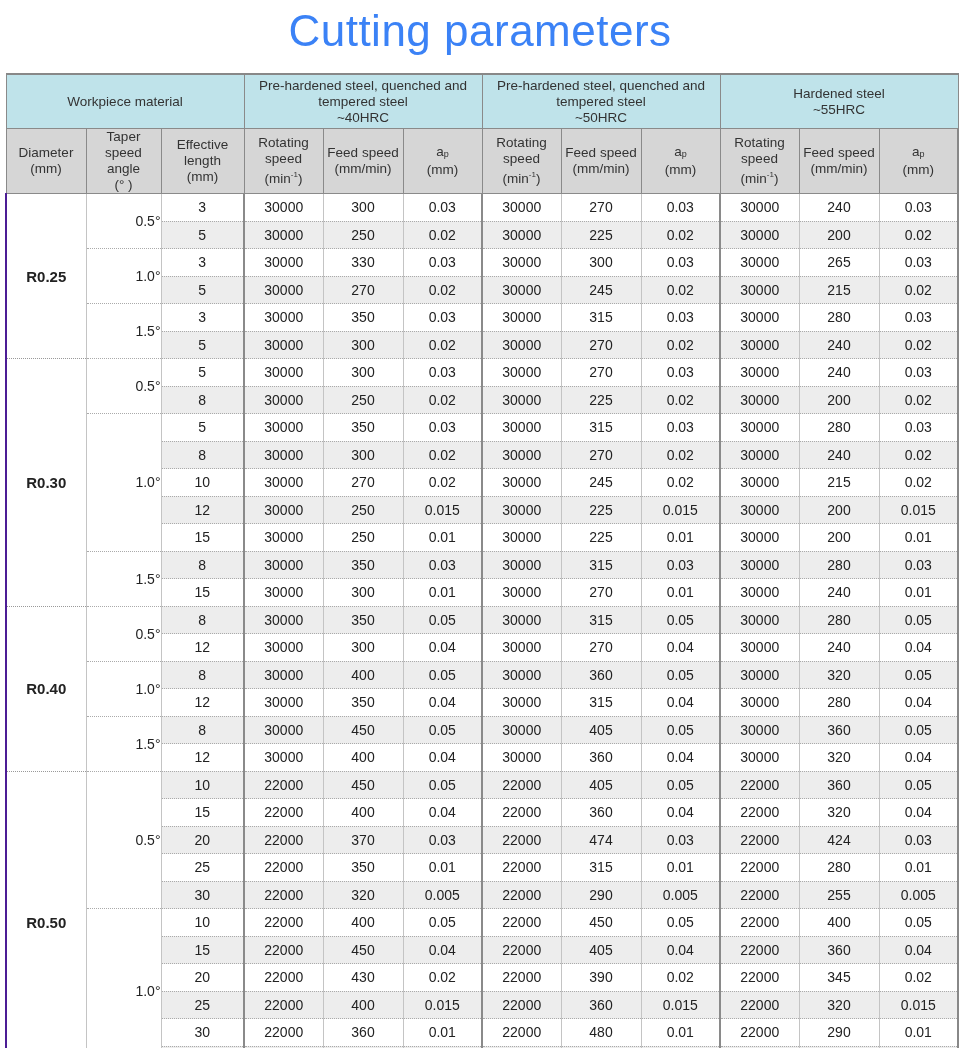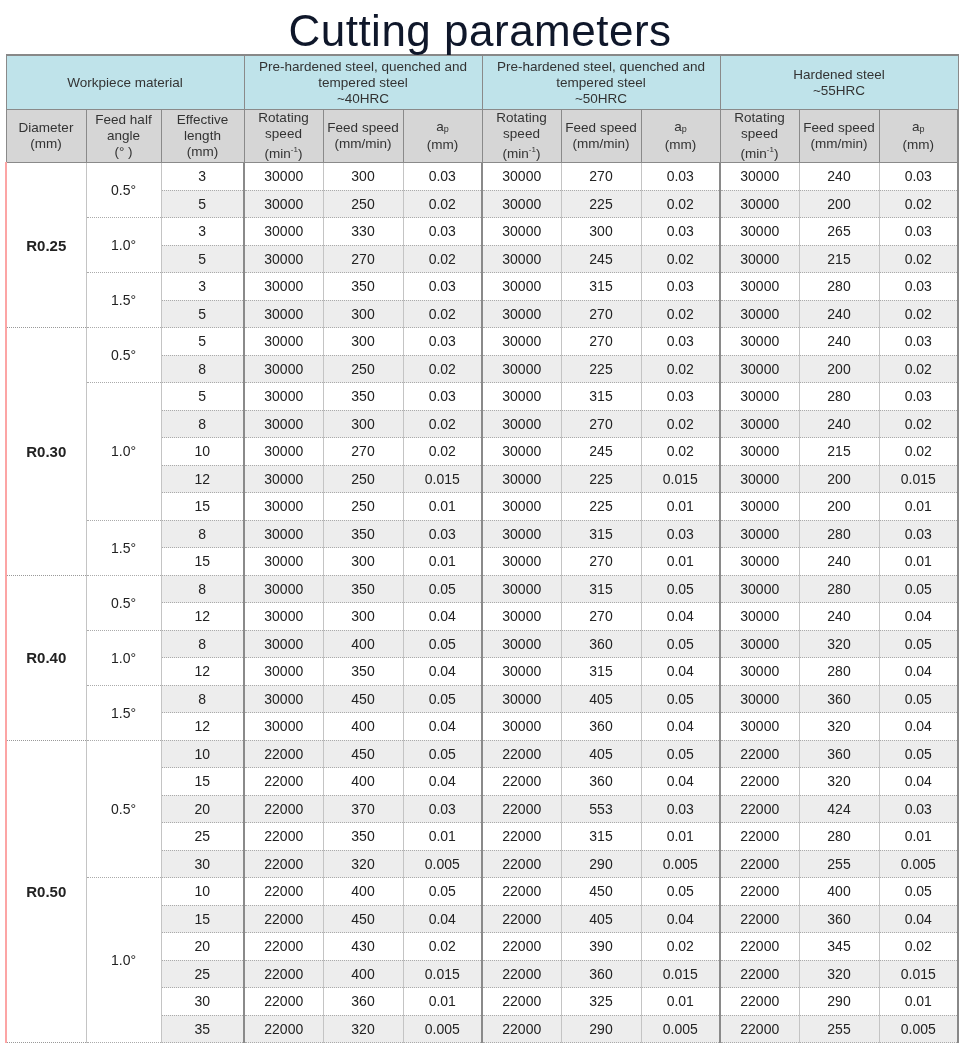--- a/index.html
+++ b/index.html
@@ -1,27 +1,27 @@
 <!DOCTYPE html>
 <html><head>
 <meta charset="utf-8">
 <style>
   html, body { margin: 0; padding: 0; background: #ffffff; }
   body { width: 960px; height: 1048px; overflow: hidden; font-family: "Liberation Sans", sans-serif; color: #222; }
-  .title { height: 54px; text-align: center; color: #0f172a; font-size: 44px; line-height: 62px; font-family: "Liberation Sans", sans-serif; letter-spacing: 0.5px; }
+  .title { height: 73px; text-align: center; color: #3b82f6; font-size: 44px; line-height: 62px; font-family: "Liberation Sans", sans-serif; letter-spacing: 0.5px; }
   table { border-collapse: collapse; margin-left: 5px; width: 953px; table-layout: fixed; }
   col.c-dia { width: 80px; } col.c-tap { width: 75px; } col.c-len { width: 83px; }
   col.c-rot { width: 79px; } col.c-feed { width: 80px; } col.c-ap { width: 79px; }
   th { font-weight: normal; font-size: 13.5px; line-height: 16px; color: #333; padding: 0 2px; }
   tr.h1 th { background: #bfe3ea; height: 53px; border: 1px solid #8a8a8a; border-top: 2px solid #888; }
   tr.h2 th { background: #d6d6d6; height: 52px; border: 1px solid #8a8a8a; }
   td { text-align: center; font-size: 14px; height: 26.5px; padding: 0; border-left: 1px solid #c4c4c4; border-right: 1px solid #c4c4c4; border-bottom: 1px dotted #aaa; }
   td.grp-start { border-left: 2px solid #8a8a8a; }
-  td.dia { font-weight: bold; font-size: 15px; background: #fff; border-left: 2px solid #fca5a5; }
-  td.tap { background: #fff; }
+  td.dia { font-weight: bold; font-size: 15px; background: #fff; border-left: 2px solid #4c1d95; }
+  td.tap { background: #fff; text-align: right; }
   td.last { border-right: 2px solid #888; }
   tr.even td.d { background: #ededed; }
   sub.p { font-size: 9px; vertical-align: -1px; }
   sup.m { font-size: 8px; }
 </style>
 </head>
 <body>
 
 <div class="title">Cutting parameters</div>
 
@@ -53,21 +53,21 @@
         <span>tempered steel</span><br>
         <span>~50HRC</span>
       </th>
       <th colspan="3">
         <span>Hardened steel</span><br>
         <span>~55HRC</span>
       </th>
     </tr>
     <tr class="h2" id="subheader">
       <th><span>Diameter</span><br><span>(mm)</span></th>
-      <th><span>Feed half</span><br><span>angle</span><br><span>(° )</span></th>
+      <th><span>Taper speed</span><br><span>angle</span><br><span>(° )</span></th>
       <th><span>Effective</span><br><span>length</span><br><span>(mm)</span></th>
     <th><span>Rotating</span><br><span>speed</span><br><span>(min</span><sup class="m">-1</sup><span>)</span></th>
         <th><span>Feed speed</span><br><span>(mm/min)</span></th>
         <th><span>a</span><sub class="p">p</sub><br><span>(mm)</span></th>
         <th><span>Rotating</span><br><span>speed</span><br><span>(min</span><sup class="m">-1</sup><span>)</span></th>
         <th><span>Feed speed</span><br><span>(mm/min)</span></th>
         <th><span>a</span><sub class="p">p</sub><br><span>(mm)</span></th>
         <th><span>Rotating</span><br><span>speed</span><br><span>(min</span><sup class="m">-1</sup><span>)</span></th>
         <th><span>Feed speed</span><br><span>(mm/min)</span></th>
         <th style="border-right: 2px solid rgb(136, 136, 136);"><span>a</span><sub class="p">p</sub><br><span>(mm)</span></th>
@@ -363,21 +363,21 @@
         <td class="d grp-start">22000</td>
         <td class="d">320</td>
         <td class="d last">0.04</td>
       </tr>
       <tr class="even">
         <td class="d">20</td>
         <td class="d grp-start">22000</td>
         <td class="d">370</td>
         <td class="d">0.03</td>
         <td class="d grp-start">22000</td>
-        <td class="d">553</td>
+        <td class="d">474</td>
         <td class="d">0.03</td>
         <td class="d grp-start">22000</td>
         <td class="d">424</td>
         <td class="d last">0.03</td>
       </tr>
       <tr class="odd">
         <td class="d">25</td>
         <td class="d grp-start">22000</td>
         <td class="d">350</td>
         <td class="d">0.01</td>
@@ -448,21 +448,21 @@
         <td class="d grp-start">22000</td>
         <td class="d">320</td>
         <td class="d last">0.015</td>
       </tr>
       <tr class="odd">
         <td class="d">30</td>
         <td class="d grp-start">22000</td>
         <td class="d">360</td>
         <td class="d">0.01</td>
         <td class="d grp-start">22000</td>
-        <td class="d">325</td>
+        <td class="d">480</td>
         <td class="d">0.01</td>
         <td class="d grp-start">22000</td>
         <td class="d">290</td>
         <td class="d last">0.01</td>
       </tr>
       <tr class="even">
         <td class="d">35</td>
         <td class="d grp-start">22000</td>
         <td class="d">320</td>
         <td class="d">0.005</td>

